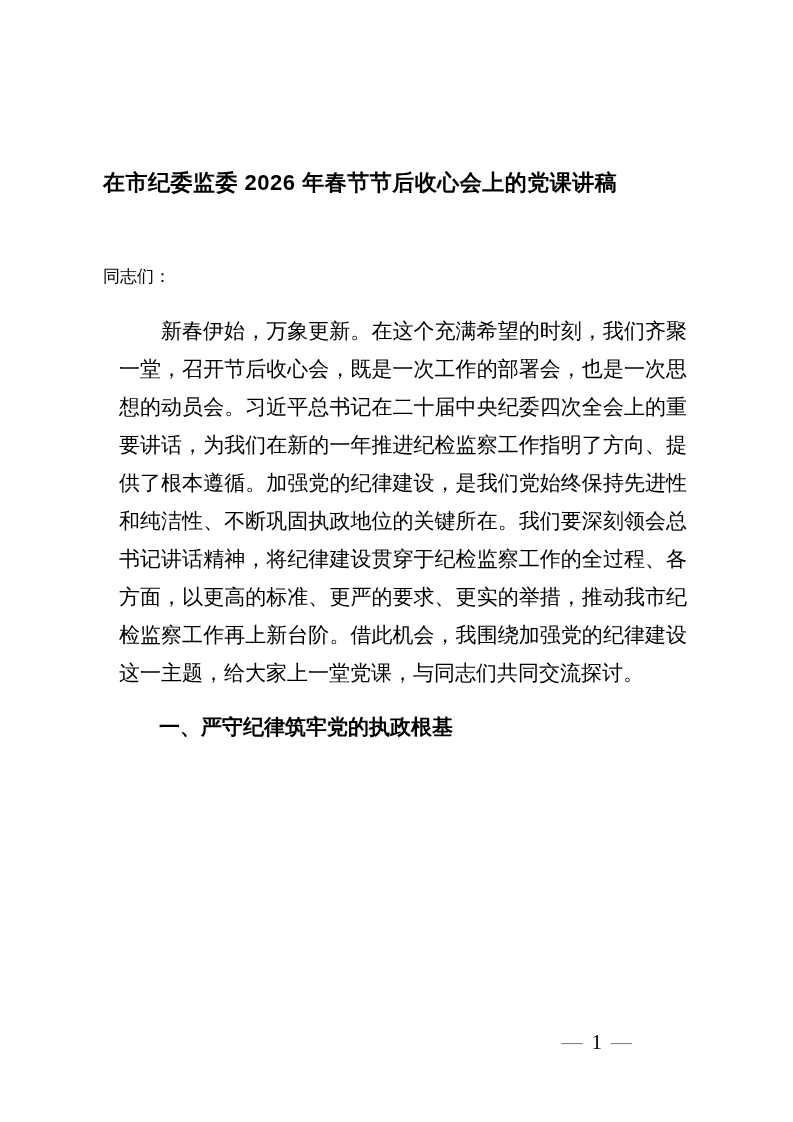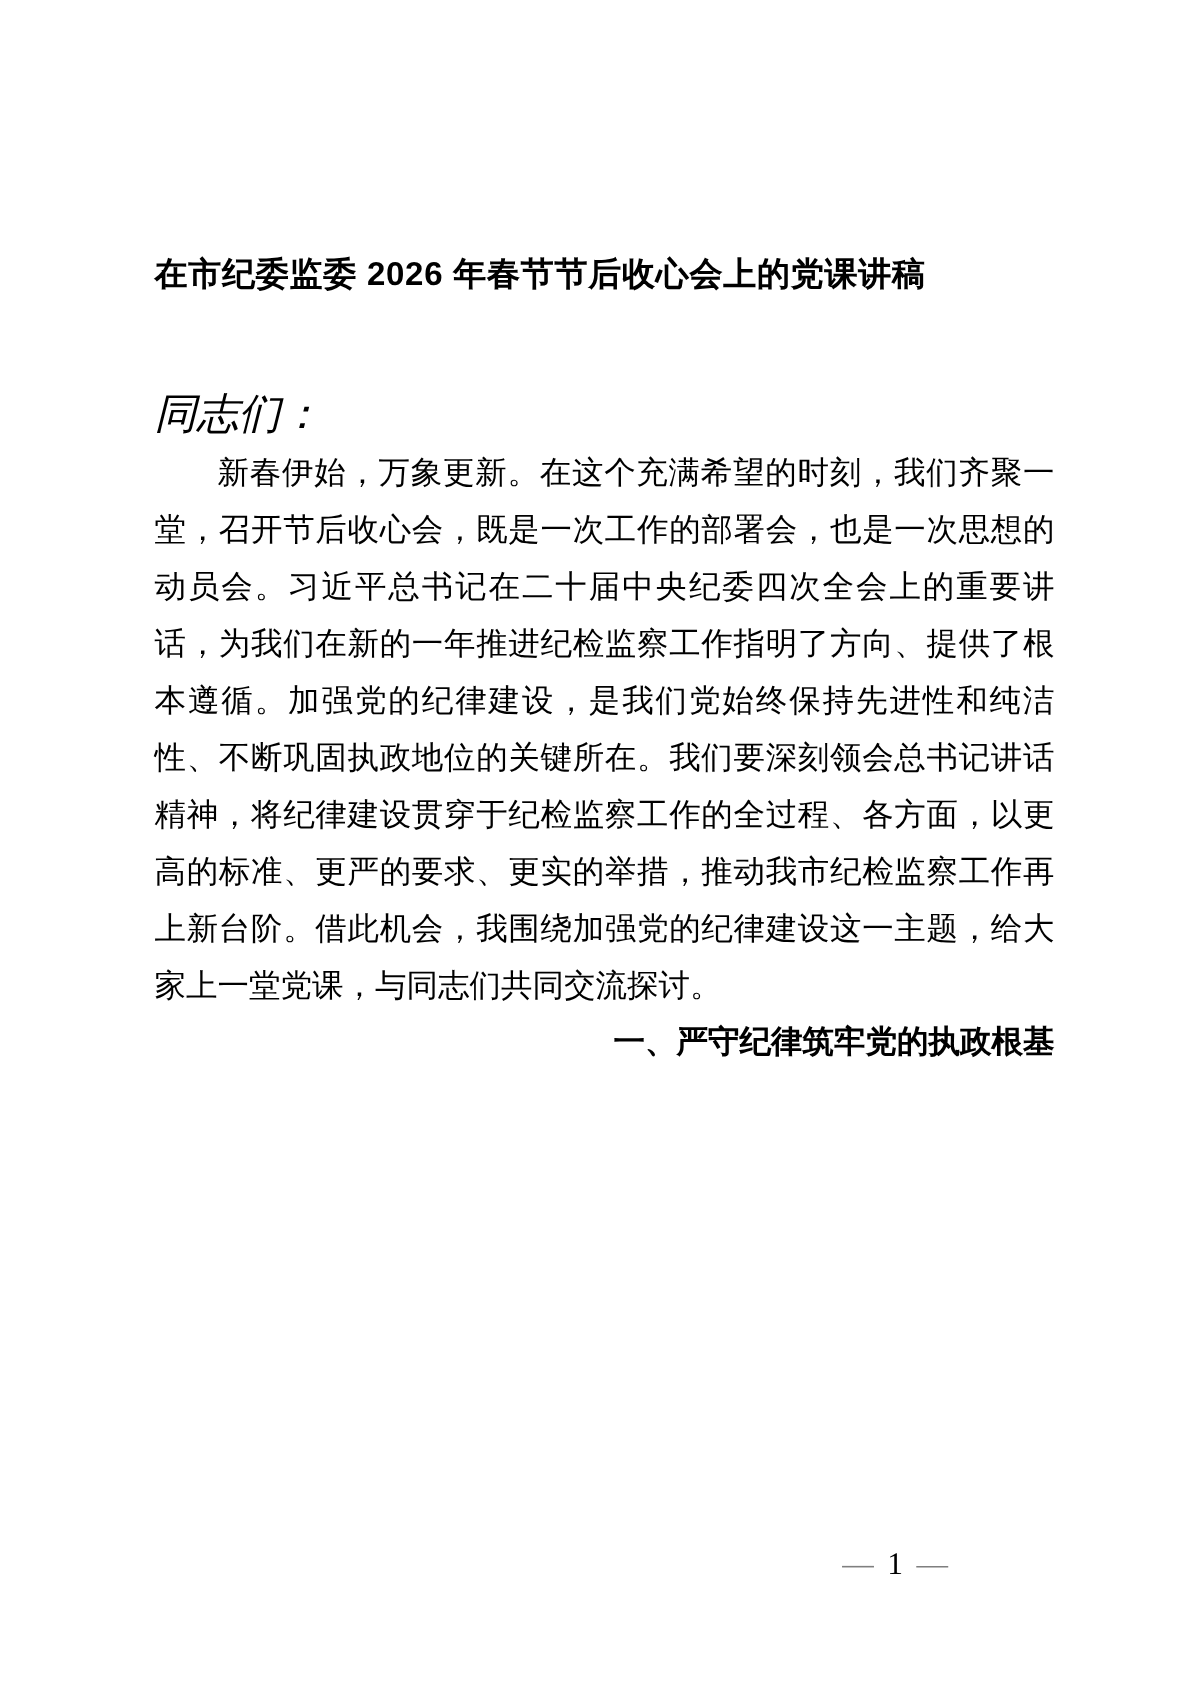--- a/index.html
+++ b/index.html
@@ -28,42 +28,41 @@
     font-family: "Liberation Sans", "DejaVu Sans", sans-serif;
     font-weight: 700;
     font-size: 22px;
     line-height: 38px;
     letter-spacing: 0.5px;
     text-align: left;
     color: #000000;
   }
   .salutation {
     margin: 56px 0 0 0;
-    font-size: 28px;
+    font-size: 17px;
     line-height: 38px;
     color: #000000;
-    font-style: italic;
   }
   .body-para {
-    margin: 0;
+    margin: 16px;
     font-size: 21px;
     line-height: 38px;
     text-indent: 42px;
     text-align: justify;
     text-justify: inter-character;
     color: #000000;
   }
   .section-heading {
-    margin: 0;
+    margin: 14px;
     font-family: "Liberation Sans", "DejaVu Sans", sans-serif;
     font-weight: 700;
     font-size: 21px;
     line-height: 38px;
     text-indent: 42px;
-    text-align: right;
+    text-align: left;
     color: #000000;
   }
   .page-number {
     position: absolute;
     top: 1028px;
     right: 125px;
     font-size: 21px;
     line-height: 28px;
     white-space: nowrap;
   }

